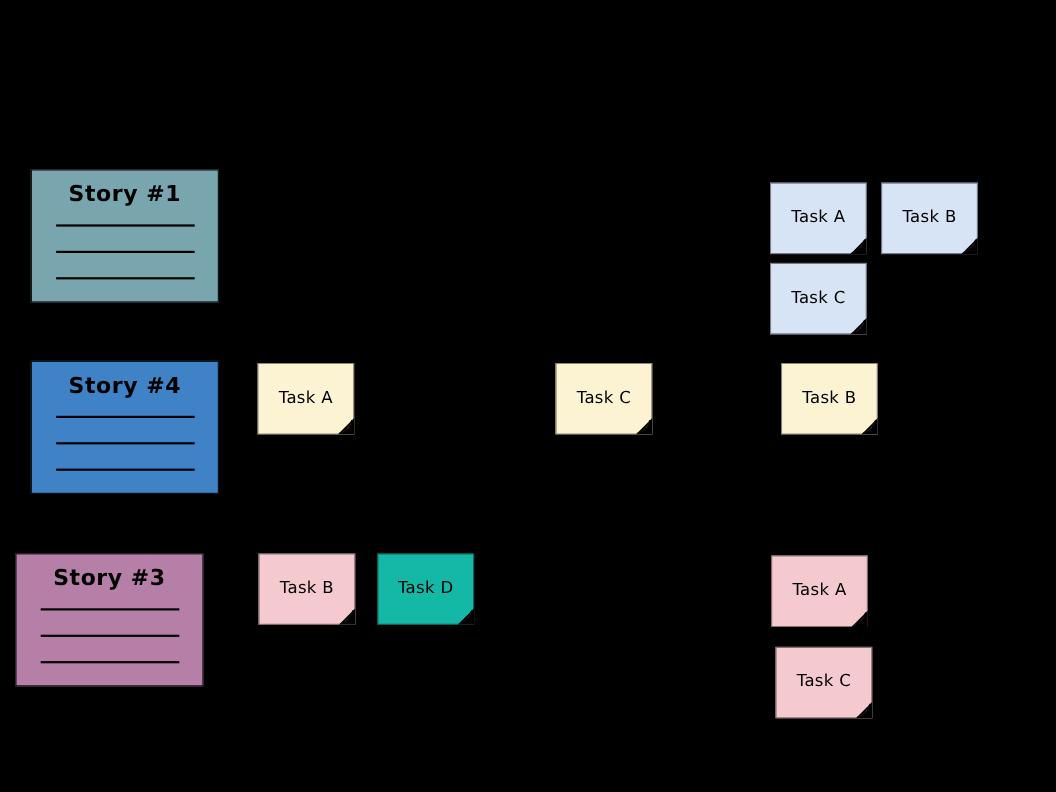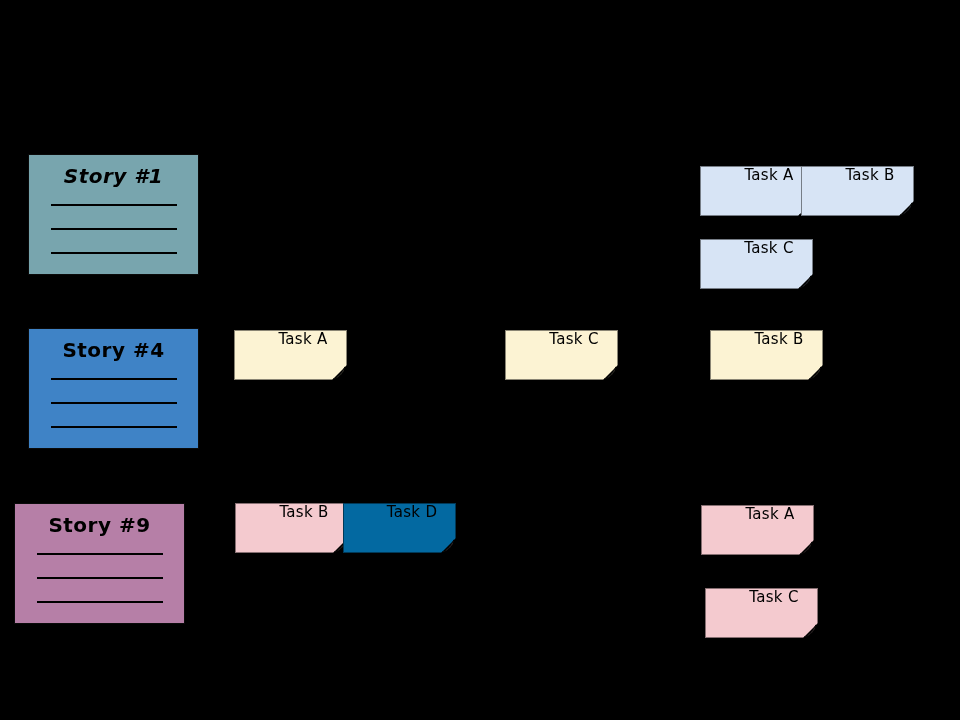--- a/index.html
+++ b/index.html
@@ -32,26 +32,25 @@
     width: 126px;
     height: 0;
     border-top: 2px solid #000;
     margin: 22px auto 0;
   }
   .rule:first-child { margin-top: 16px; }
   
   .note {
     position: absolute;
     width: 88px;
-    height: 50px;
+    height: 65px;
     box-shadow: inset 0 0 0 1px rgba(0,0,0,0.45);
     display: flex;
-    align-items: flex-start;
+    align-items: center;
     justify-content: center;
-    padding-left: 25px;
   }
   .note-label {
     font-size: 15px;
     color: #000;
     padding-bottom: 3px;
     letter-spacing: 0.3px;
   }
   .fold {
     position: absolute;
     right: 0;
@@ -59,40 +58,40 @@
     width: 15px;
     height: 15px;
     display: block;
   }
 </style>
 </head>
 <body>
 
 <div class="board">
 
-  <div class="story" style="left: 28px; top: 154px; background-color: rgb(120, 165, 174); font-style: italic;">
+  <div class="story" style="left: 28px; top: 154px; background-color: rgb(120, 165, 174);">
     <div class="story-title">Story #1</div>
     <div class="story-lines">
       <div class="rule"></div>
       <div class="rule"></div>
       <div class="rule"></div>
     </div>
   </div>
 
   <div class="story" style="left: 28px; top: 328px; background-color: rgb(63, 131, 198);">
     <div class="story-title">Story #4</div>
     <div class="story-lines">
       <div class="rule"></div>
       <div class="rule"></div>
       <div class="rule"></div>
     </div>
   </div>
 
   <div class="story" style="left: 14px; top: 503px; background-color: rgb(182, 127, 167);">
-    <div class="story-title">Story #9</div>
+    <div class="story-title">Story #3</div>
     <div class="story-lines">
       <div class="rule"></div>
       <div class="rule"></div>
       <div class="rule"></div>
     </div>
   </div>
 
   <div class="note" style="left: 700px; top: 166px; background-color: rgb(215, 228, 245);">
     <span class="note-label">Task A</span>
     <svg class="fold" viewBox="0 0 15 15">
@@ -142,21 +141,21 @@
   </div>
 
   <div class="note" style="left: 235px; top: 503px; background-color: rgb(244, 202, 207);">
     <span class="note-label">Task B</span>
     <svg class="fold" viewBox="0 0 15 15">
       <path d="M15,0 L15,15 L0,15 Z" fill="#000"></path>
       <path d="M1.2,14 Q8,12.5 13,1.8 Q11,10 2.6,14 Z" stroke="#000" stroke-width="0.8" style="fill: rgb(244, 202, 207);"></path>
     </svg>
   </div>
 
-  <div class="note" style="left: 343px; top: 503px; background-color: #0369a1;">
+  <div class="note" style="left: 343px; top: 503px; background-color: #14b8a6;">
     <span class="note-label">Task D</span>
     <svg class="fold" viewBox="0 0 15 15">
       <path d="M15,0 L15,15 L0,15 Z" fill="#000"></path>
       <path d="M1.2,14 Q8,12.5 13,1.8 Q11,10 2.6,14 Z" stroke="#000" stroke-width="0.8" style="fill: rgb(244, 202, 207);"></path>
     </svg>
   </div>
 
   <div class="note" style="left: 701px; top: 505px; background-color: rgb(244, 202, 207);">
     <span class="note-label">Task A</span>
     <svg class="fold" viewBox="0 0 15 15">

